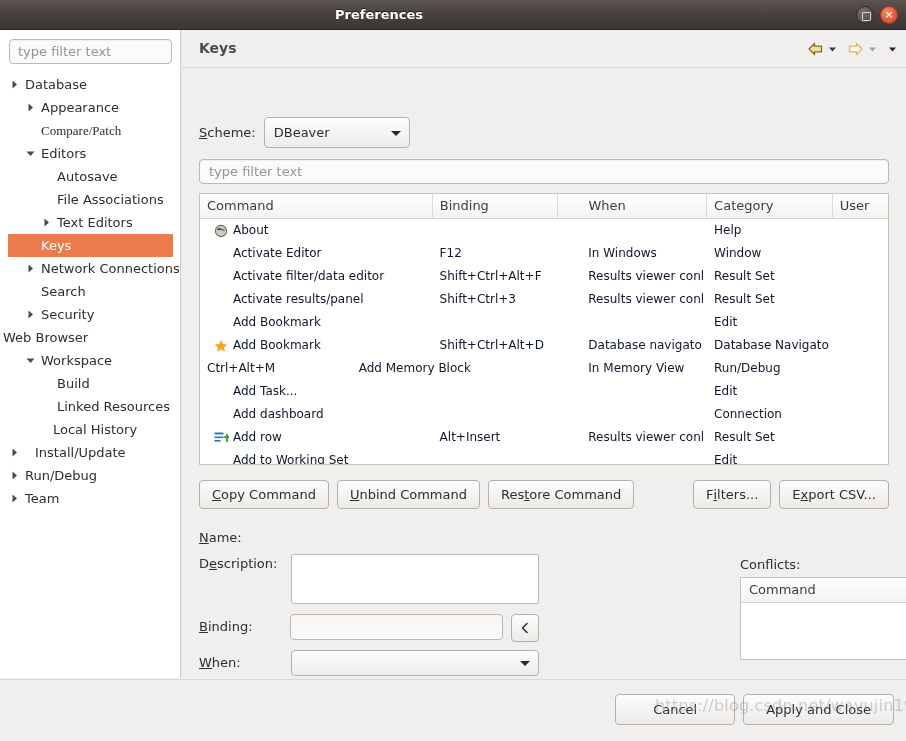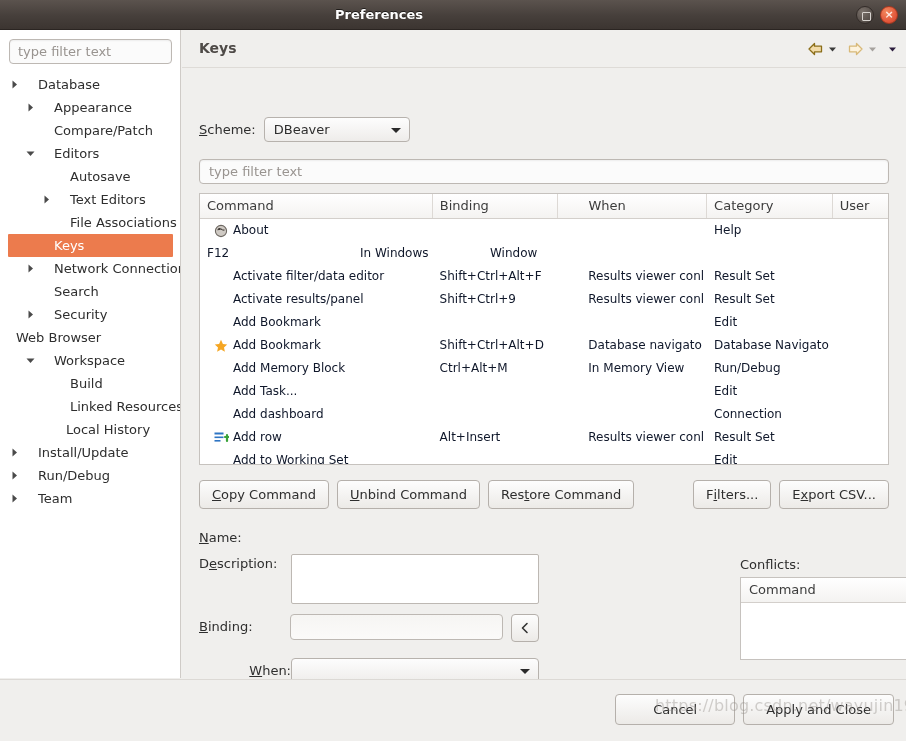--- a/index.html
+++ b/index.html
@@ -53,21 +53,21 @@
     border: 1px solid #bdb8b3; border-radius: 4px;
     box-shadow: inset 0 1px 2px rgba(0,0,0,.06);
   }
   .filter-box span {
     display: block; line-height: 23px; padding-left: 8px; color: #999490; font-size: 13px;
   }
   .tree { position: absolute; left: 0; top: 43px; width: 181px; }
   .tree-item {
     position: relative; height: 23px; line-height: 23px;
     white-space: nowrap; font-size: 13px; color: #2e2e2e;
-    padding-left: 16px;
+    padding-left: 3px;
   }
   .tree-item .arrow {
     position: absolute; top: 0; width: 12px; height: 23px; line-height: 23px;
     text-align: center; font-size: 8px; color: #4a4a4a;
   }
   .tree-item .lbl { display: inline-block; }
   .tree-item.selected {
     background: #ec7b4d; color: #ffffff;
     margin-left: 8px; width: 165px; border-radius: 1px;
   }
@@ -85,21 +85,21 @@
   .nav-icons .sep { width: 3px; }
   .arrow-ico { width: 17px; height: 16px; }
   .caret { width: 11px; height: 16px; display: block; }
   .hr-top {
     position: absolute; left: 0; top: 37px; width: 724px; height: 1px; background: #dedbd7;
   }
 
   .scheme-row { position: absolute; left: 17px; top: 87px; display: flex; align-items: center; }
   .scheme-label { font-size: 13px; color: #2e2e2e; margin-right: 8px; }
   .combo {
-    height: 25px; background: linear-gradient(to bottom,#fdfdfd,#eeecea);
+    height: 31px; background: linear-gradient(to bottom,#fdfdfd,#eeecea);
     border: 1px solid #b7b2ad; border-radius: 4px;
     position: relative; display: flex; align-items: center;
     padding: 0 24px 0 9px; font-size: 13px; color: #2e2e2e;
   }
   .combo::after {
     content: ""; position: absolute; right: 8px; top: 50%; margin-top: -2px;
     border-left: 5px solid transparent; border-right: 5px solid transparent;
     border-top: 5px solid #2a2a2a;
   }
   #scheme-combo { width: 146px; }
@@ -207,47 +207,47 @@
   <div class="filter-box">
     <span>type filter text</span>
   </div>
   <div class="tree" id="tree">
       <div class="tree-item"><span class="arrow" style="left: 8px;"><svg width="9" height="9" viewBox="0 0 9 9" style="vertical-align:middle">
             <path d="M2.5 0.5 L7 4.5 L2.5 8.5 Z" fill="#4a4a4a"></path>
           </svg></span><span class="lbl" style="margin-left: 22px;">Database</span></div>
       <div class="tree-item"><span class="arrow" style="left: 24px;"><svg width="9" height="9" viewBox="0 0 9 9" style="vertical-align:middle">
             <path d="M2.5 0.5 L7 4.5 L2.5 8.5 Z" fill="#4a4a4a"></path>
           </svg></span><span class="lbl" style="margin-left: 38px;">Appearance</span></div>
-      <div class="tree-item"><span class="lbl" style="margin-left: 38px;">Compare/Patch</span></div>
+      <div class="tree-item"><span class="lbl" style="margin-left: 38px; font-family: Liberation Serif, serif;">Compare/Patch</span></div>
       <div class="tree-item"><span class="arrow" style="left: 24px;"><svg width="9" height="9" viewBox="0 0 9 9" style="vertical-align:middle">
             <path d="M0.5 2.5 L8.5 2.5 L4.5 7 Z" fill="#4a4a4a"></path>
           </svg></span><span class="lbl" style="margin-left: 38px;">Editors</span></div>
       <div class="tree-item"><span class="lbl" style="margin-left: 54px;">Autosave</span></div>
+      <div class="tree-item"><span class="lbl" style="margin-left: 54px;">File Associations</span></div>
       <div class="tree-item"><span class="arrow" style="left: 40px;"><svg width="9" height="9" viewBox="0 0 9 9" style="vertical-align:middle">
             <path d="M2.5 0.5 L7 4.5 L2.5 8.5 Z" fill="#4a4a4a"></path>
           </svg></span><span class="lbl" style="margin-left: 54px;">Text Editors</span></div>
-      <div class="tree-item"><span class="lbl" style="margin-left: 54px;">File Associations</span></div>
       <div class="tree-item selected"><span class="lbl" style="margin-left: 30px;">Keys</span></div>
       <div class="tree-item"><span class="arrow" style="left: 24px;"><svg width="9" height="9" viewBox="0 0 9 9" style="vertical-align:middle">
             <path d="M2.5 0.5 L7 4.5 L2.5 8.5 Z" fill="#4a4a4a"></path>
           </svg></span><span class="lbl" style="margin-left: 38px;">Network Connections</span></div>
       <div class="tree-item"><span class="lbl" style="margin-left: 38px;">Search</span></div>
       <div class="tree-item"><span class="arrow" style="left: 24px;"><svg width="9" height="9" viewBox="0 0 9 9" style="vertical-align:middle">
             <path d="M2.5 0.5 L7 4.5 L2.5 8.5 Z" fill="#4a4a4a"></path>
           </svg></span><span class="lbl" style="margin-left: 38px;">Security</span></div>
       <div class="tree-item"><span class="lbl" style="">Web Browser</span></div>
       <div class="tree-item"><span class="arrow" style="left: 24px;"><svg width="9" height="9" viewBox="0 0 9 9" style="vertical-align:middle">
             <path d="M0.5 2.5 L8.5 2.5 L4.5 7 Z" fill="#4a4a4a"></path>
           </svg></span><span class="lbl" style="margin-left: 38px;">Workspace</span></div>
       <div class="tree-item"><span class="lbl" style="margin-left: 54px;">Build</span></div>
       <div class="tree-item"><span class="lbl" style="margin-left: 54px;">Linked Resources</span></div>
       <div class="tree-item"><span class="lbl" style="margin-left: 50px;">Local History</span></div>
       <div class="tree-item"><span class="arrow" style="left: 8px;"><svg width="9" height="9" viewBox="0 0 9 9" style="vertical-align:middle">
             <path d="M2.5 0.5 L7 4.5 L2.5 8.5 Z" fill="#4a4a4a"></path>
-          </svg></span><span class="lbl" style="margin-left: 22px;">Install/Update</span></div>
+          </svg></span><span class="lbl" style="margin-left: 32px;">Install/Update</span></div>
       <div class="tree-item"><span class="arrow" style="left: 8px;"><svg width="9" height="9" viewBox="0 0 9 9" style="vertical-align:middle">
             <path d="M2.5 0.5 L7 4.5 L2.5 8.5 Z" fill="#4a4a4a"></path>
           </svg></span><span class="lbl" style="margin-left: 22px;">Run/Debug</span></div>
       <div class="tree-item"><span class="arrow" style="left: 8px;"><svg width="9" height="9" viewBox="0 0 9 9" style="vertical-align:middle">
             <path d="M2.5 0.5 L7 4.5 L2.5 8.5 Z" fill="#4a4a4a"></path>
           </svg></span><span class="lbl" style="margin-left: 22px;">Team</span></div>
     </div>
 </div>
 
 <div class="content">
@@ -314,39 +314,42 @@
                 <circle cx="5.2" cy="5" r="1" fill="#3a3530"></circle>
               </svg></span>
             <span class="cmd-text">About</span>
           </div>
           <div class="td c-bind"></div>
           <div class="td c-when"></div>
           <div class="td c-cat">Help</div>
           <div class="td c-user"></div>
         </div>
         <div class="tbl-row">
+          <div class="td c-cmd">
+            <span class="cmd-text indent">Activate Editor</span>
+          </div>
           <div class="td c-bind">F12</div>
           <div class="td c-when">In Windows</div>
           <div class="td c-cat">Window</div>
           <div class="td c-user"></div>
         </div>
         <div class="tbl-row">
           <div class="td c-cmd">
             <span class="cmd-text indent">Activate filter/data editor</span>
           </div>
           <div class="td c-bind">Shift+Ctrl+Alt+F</div>
           <div class="td c-when">Results viewer conl</div>
           <div class="td c-cat">Result Set</div>
           <div class="td c-user"></div>
         </div>
         <div class="tbl-row">
           <div class="td c-cmd">
             <span class="cmd-text indent">Activate results/panel</span>
           </div>
-          <div class="td c-bind">Shift+Ctrl+9</div>
+          <div class="td c-bind">Shift+Ctrl+3</div>
           <div class="td c-when">Results viewer conl</div>
           <div class="td c-cat">Result Set</div>
           <div class="td c-user"></div>
         </div>
         <div class="tbl-row">
           <div class="td c-cmd">
             <span class="cmd-text indent">Add Bookmark</span>
           </div>
           <div class="td c-bind"></div>
           <div class="td c-when"></div>
@@ -359,24 +362,24 @@
                 <path d="M7 0.8 L8.9 4.9 L13.2 5.4 L10 8.4 L10.9 12.8 L7 10.6 L3.1 12.8 L4 8.4 L0.8 5.4 L5.1 4.9 Z" fill="#f5a623"></path>
               </svg></span>
             <span class="cmd-text">Add Bookmark</span>
           </div>
           <div class="td c-bind">Shift+Ctrl+Alt+D</div>
           <div class="td c-when">Database navigato</div>
           <div class="td c-cat">Database Navigato</div>
           <div class="td c-user"></div>
         </div>
         <div class="tbl-row">
+          <div class="td c-bind">Ctrl+Alt+M</div>
           <div class="td c-cmd">
             <span class="cmd-text indent">Add Memory Block</span>
           </div>
-          <div class="td c-bind">Ctrl+Alt+M</div>
           <div class="td c-when">In Memory View</div>
           <div class="td c-cat">Run/Debug</div>
           <div class="td c-user"></div>
         </div>
         <div class="tbl-row">
           <div class="td c-cmd">
             <span class="cmd-text indent">Add Task...</span>
           </div>
           <div class="td c-bind"></div>
           <div class="td c-when"></div>
@@ -457,21 +460,21 @@
     </div>
     <div class="frow" style="margin-top:10px;">
       <div class="flabel" style="line-height:26px;"><span class="u" id="bl1">B</span><span id="bl2">inding:</span></div>
       <div class="txtfield"></div>
       <div class="mini-btn">
         <svg width="10" height="12" viewBox="0 0 10 12">
             <path d="M7 1.5 L2.5 6 L7 10.5" fill="none" stroke="#333" stroke-width="1.6" stroke-linecap="round" stroke-linejoin="round"></path>
           </svg>
       </div>
     </div>
-    <div class="frow" style="margin-top:16px;text-align:right;">
+    <div class="frow" style="margin-top:8px;">
       <div class="flabel" style="line-height:26px;"><span class="u" id="wl1">W</span><span id="wl2">hen:</span></div>
       <div class="combo" id="when-combo">
         <span></span>
       </div>
     </div>
   </div>
 
   <div class="conflicts">
     <div class="conf-label"><span id="kl1">Conf</span><span class="u" id="kl2">l</span><span id="kl3">icts:</span></div>
     <div class="conf-table">

